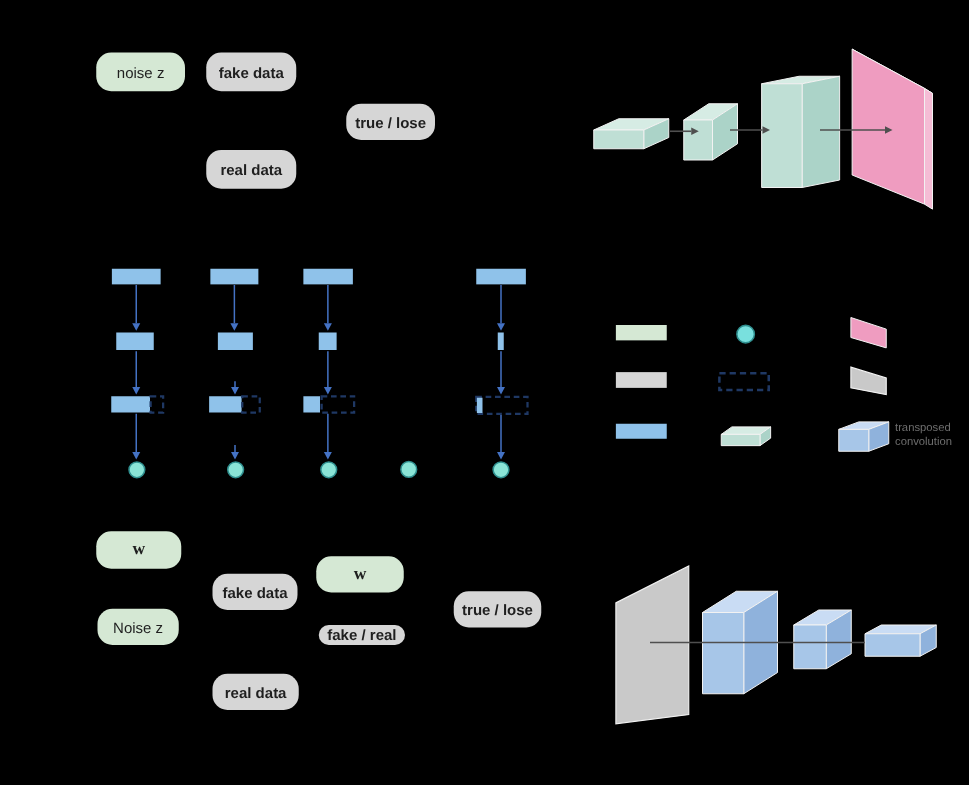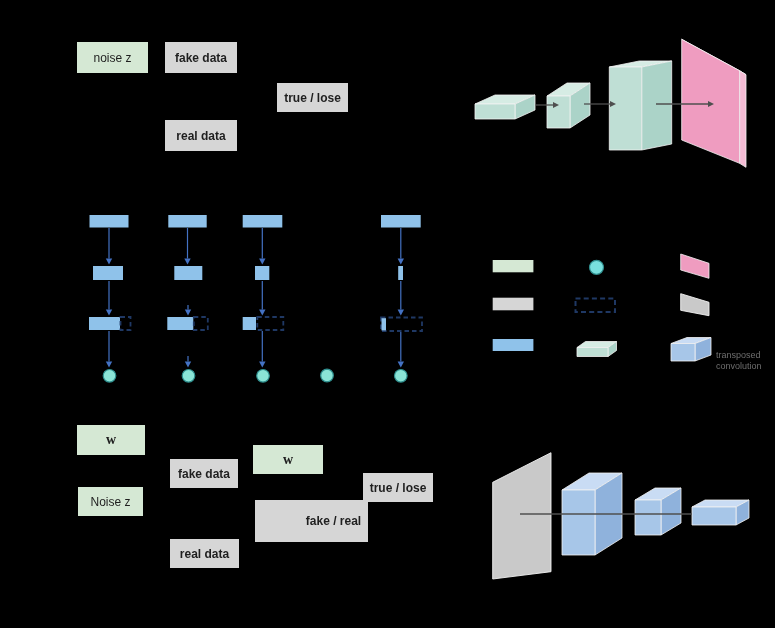--- a/index.html
+++ b/index.html
@@ -6,21 +6,21 @@
   body{
     width:775px;height:628px;position:relative;
     background:var(--background,#000);
     font-family:"Liberation Sans",sans-serif;
     overflow:hidden;
   }
   .stage{position:absolute;left:0;top:0;width:775px;height:628px;}
   svg.layer{position:absolute;left:0;top:0;}
   .flowbox{
     position:absolute;display:flex;align-items:center;justify-content:center;
-    border-radius:0;color:var(--text-dark,#1f1f1f);font-size:12px;
+    border-radius:12px;color:var(--text-dark,#1f1f1f);font-size:12px;
     text-align:center;line-height:1;
   }
   .flowbox.green{background:var(--green-box,#d5e8d4);}
   .flowbox.gray{background:var(--gray-box,#d6d6d6);font-weight:bold;}
   .flowbox.serif{font-family:"Liberation Serif",serif;font-weight:bold;font-size:14px;}
   .legend-label{
     position:absolute;color:var(--text-gray,#6e6e6e);
     font-size:9px;line-height:11px;
   }
   
@@ -67,31 +67,31 @@
   </div>
   <div class="flowbox green" style="left:78px;top:487px;width:65px;height:29px;">
     <span>Noise z</span>
   </div>
   <div class="flowbox gray" style="left:170px;top:459px;width:68px;height:29px;">
     <span>fake data</span>
   </div>
   <div class="flowbox green serif" style="left:253px;top:445px;width:70px;height:29px;">
     <span>w</span>
   </div>
-  <div class="flowbox gray" style="left:255px;top:500px;width:69px;height:42px;padding-left:44px;">
+  <div class="flowbox gray" style="left:255px;top:500px;width:69px;height:16px;">
     <span>fake / real</span>
   </div>
   <div class="flowbox gray" style="left:170px;top:539px;width:69px;height:29px;">
     <span>real data</span>
   </div>
   <div class="flowbox gray" style="left:363px;top:473px;width:70px;height:29px;">
     <span>true / lose</span>
   </div>
 
-  <div class="legend-label" style="left:716px;top:337px;width:56px;margin-top:13px;">transposed convolution</div>
+  <div class="legend-label" style="left:716px;top:337px;width:56px;">transposed convolution</div>
 
   <svg class="layer" width="775" height="628" viewBox="0 0 775 628">
 
     <g>
       <g>
         <polygon class="mint-t" points="475,104 495,95 535,95 515,104"></polygon>
         <polygon class="mint-s" points="515,104 535,95 535,110 515,119"></polygon>
         <polygon class="mint-f" points="475,104 515,104 515,119 475,119"></polygon>
       </g>
       <g>

